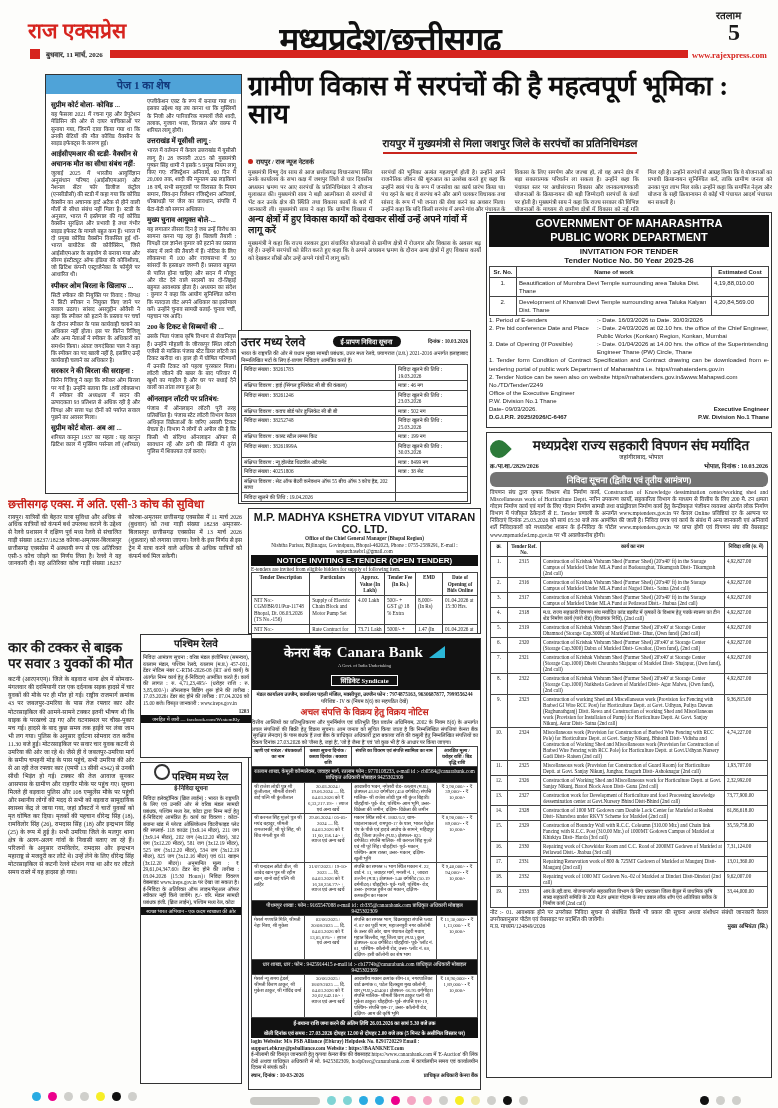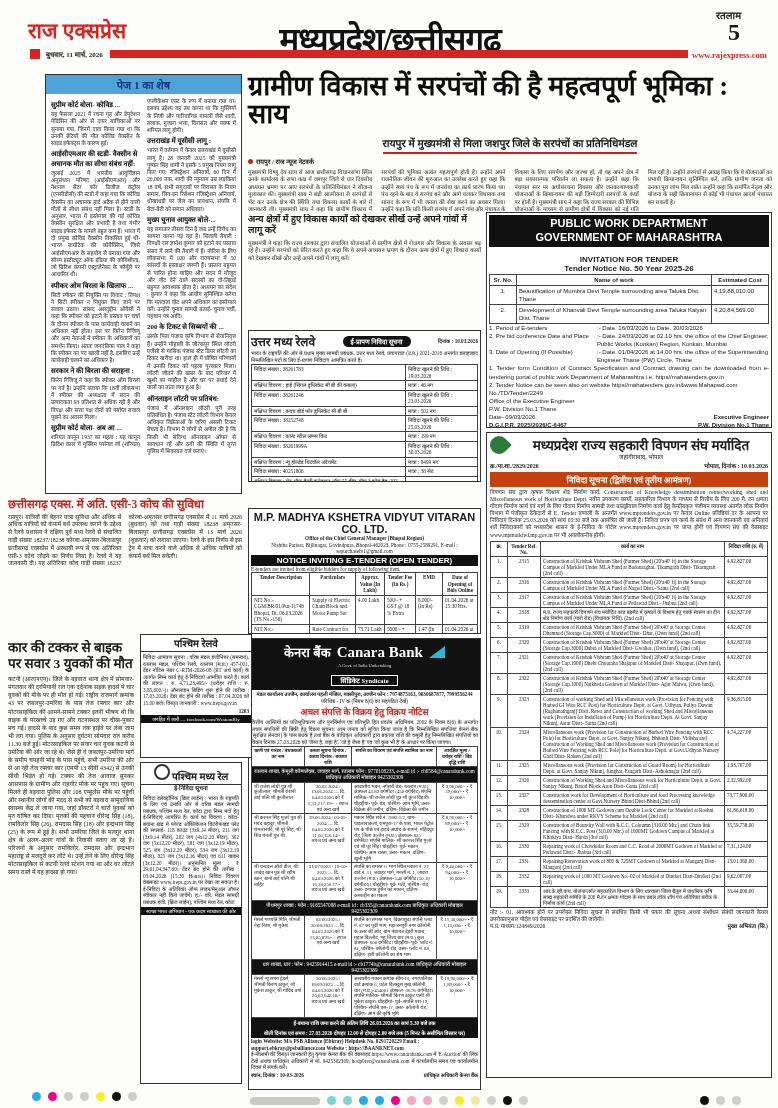--- a/index.html
+++ b/index.html
@@ -48,21 +48,21 @@
   
   .cbhead{display:flex;align-items:center;justify-content:center;gap:6px;padding:4px 4px 2px;}
   .cb-hindi{color:#fff;font-size:13px;font-weight:bold;}
   .cb-en{color:#fff;font-size:15px;font-weight:bold;font-family:"Liberation Serif",serif;}
   .cb-tri{width:0;height:0;border-left:16px solid transparent;border-bottom:12px solid #2bb7d8;}
   .syn{border:1px solid #fff;color:#fff;font-size:6.5px;font-weight:bold;padding:0 8px;display:inline-block;}
   .cb-title{color:#c8241c;font-weight:bold;font-size:9px;text-align:center;margin:1px 0;}
   .branchband{background:#111;color:#fff;font-size:5.2px;text-align:center;padding:1px 2px;}
   
   .mkf-title{font-size:13.5px;font-weight:bold;text-align:center;}
-  .mkf-band{background:#c2410c;color:#fff;font-size:8.5px;font-weight:bold;text-align:center;padding:2px 0;}
+  .mkf-band{background:#737373;color:#fff;font-size:8.5px;font-weight:bold;text-align:center;padding:2px 0;border-radius:6px;}
   .leaf{width:18px;height:18px;border-radius:50% 0 50% 50%;background:#2d7a3a;transform:rotate(45deg);}
   
   .mah-band{background:#111;color:#fff;font-size:11px;font-weight:bold;text-align:center;line-height:1.25;padding:2px 0;
             font-family:"Liberation Sans",sans-serif;}
   .mah-sub{font-size:8px;font-weight:bold;text-align:center;font-family:"Liberation Sans",sans-serif;}
   .mah-t{font-size:6px;line-height:1.35;font-family:"Liberation Sans",sans-serif;}
   
   .rlyhead{font-size:10px;font-weight:bold;text-align:center;border-bottom:1px solid #333;padding:1px 0;}
   .rly-foot{background:#111;color:#fff;font-size:5px;text-align:center;padding:1px;}
   .circlelogo{width:12px;height:12px;border-radius:50%;border:2px solid #333;display:inline-block;}
@@ -161,24 +161,24 @@
     <div class="maincols" style="margin-top:3px;height:66px;overflow:hidden;">मुख्यमंत्री विष्णु देव साय से आज छत्तीसगढ़ विधानसभा स्थित उनके कार्यालय के सभा कक्ष में जशपुर जिले से चार दिवसीय अध्ययन भ्रमण पर आए सरपंचों के प्रतिनिधिमंडल ने सौजन्य मुलाकात की। मुख्यमंत्री साय ने बड़ी आत्मीयता से सरपंचों से भेंट कर उनके क्षेत्र की स्थिति तथा विकास कार्यों के बारे में जानकारी ली। मुख्यमंत्री साय ने कहा कि ग्रामीण विकास में सरपंचों की भूमिका अत्यंत महत्वपूर्ण होती है। उन्होंने अपने राजनैतिक जीवन की शुरुआत का उल्लेख करते हुए कहा कि उन्होंने स्वयं पंच के रूप में जनसेवा का कार्य प्रारंभ किया था। पंच रहने के बाद वे सरपंच बने और आगे चलकर विधायक तथा सांसद के रूप में भी जनता की सेवा करने का अवसर मिला। उन्होंने कहा कि यदि किसी सरपंच में अपने गांव और पंचायत के विकास के लिए समर्पण और जज्बा हो, तो वह अपने क्षेत्र में बड़ा सकारात्मक परिवर्तन ला सकता है। उन्होंने कहा कि पंचायत स्तर पर अधोसंरचना विकास और जनकल्याणकारी योजनाओं के क्रियान्वयन की बड़ी जिम्मेदारी सरपंचों के कंधों पर होती है। मुख्यमंत्री साय ने कहा कि राज्य सरकार की विभिन्न योजनाओं के माध्यम से ग्रामीण क्षेत्रों में विकास को नई गति मिल रही है। उन्होंने सरपंचों से आग्रह किया कि वे योजनाओं का प्रभावी क्रियान्वयन सुनिश्चित करें, ताकि ग्रामीण जनता को उनका पूरा लाभ मिल सके। उन्होंने कहा कि समर्पित नेतृत्व और योजना के सही क्रियान्वयन से कोई भी पंचायत आदर्श पंचायत बन सकती है।</div>
   </div>
 
   <div class="abs" style="left:248px;top:214px;width:233px;height:112px;overflow:hidden;">
     <div class="subboxh">अन्य क्षेत्रों में हुए विकास कार्यों को देखकर सीखें उन्हें अपने गांवों में लागू करें</div>
     <div class="subboxb">मुख्यमंत्री ने कहा कि राज्य सरकार द्वारा संचालित योजनाओं से ग्रामीण क्षेत्रों में रोजगार और विकास के अवसर बढ़ रहे हैं। उन्होंने सरपंचों को प्रेरित करते हुए कहा कि वे अपने अध्ययन भ्रमण के दौरान अन्य क्षेत्रों में हुए विकास कार्यों को देखकर सीखें और उन्हें अपने गांवों में लागू करें।</div>
   </div>
 
   <div class="abs box" style="left:486px;top:212px;width:286px;height:216px;padding:2px;">
     <div class="mah-band">
+      <div>GOVERNMENT OF MAHARASHTRA</div>
       <div>PUBLIC WORK DEPARTMENT</div>
-      <div>GOVERNMENT OF MAHARASHTRA</div>
-    </div>
-    <div class="mah-sub" style="margin-top:8px;">INVITATION FOR TENDER</div>
+    </div>
+    <div class="mah-sub" style="margin-top:0;">INVITATION FOR TENDER</div>
     <div class="mah-sub">Tender Notice No. 50 Year 2025-26</div>
     <table class="gridt mah-t" style="margin-top:1px;">
       <thead>
         <tr>
           <th style="width:22px;">Sr. No.</th>
           <th>Name of work</th>
           <th style="width:52px;">Estimated Cost</th>
         </tr>
       </thead>
       <tbody>
@@ -227,21 +227,21 @@
         <div>Date- 09/03/2026.</div>
         <div class="b">D.G.I.P.R. 2025/2026/C-6467</div>
       </div>
       <div class="mah-t b" style="text-align:right;">
         <div>Executive Engineer</div>
         <div>P.W. Division No.1 Thane</div>
       </div>
     </div>
   </div>
 
-  <div class="abs box" style="left:248px;top:330px;width:233px;height:152px;padding:2px;">
+  <div class="abs box" style="left:238px;top:330px;width:233px;height:174px;padding:2px;">
     <div style="display:flex;align-items:center;justify-content:space-between;">
       <span class="ncr-title">उत्तर मध्य रेलवे</span>
       <span class="pill">ई-प्रापण निविदा सूचना</span>
       <span class="t5 b">दिनांक : 10.03.2026</span>
     </div>
     <div class="t5 jt">भारत के राष्ट्रपति की ओर से प्रधान मुख्य सामग्री प्रबंधक, उत्तर मध्य रेलवे, प्रयागराज (उ.प्र.) 2021-2016 अन्तर्गत इलाहाबाद निम्नलिखित मदों के लिए ई-प्रापण निविदाएं आमंत्रित करते हैं।</div>
     <table class="gridt t5" style="margin-top:1px;">
       <tbody>
 
           <tr>
@@ -439,21 +439,21 @@
       <div class="t5 b">login Website: M/s PSB Alliance (Ebkray) Helpdesk No. 8291720229 Email : support.ebkray@psballiance.com Website : https://BAANKNET.com</div>
       <div class="t5 jt">ई-नीलामी की विस्तृत जानकारी हेतु कृपया केनरा बैंक की वेबसाइट https://www.canarabank.com में 'E-Auction' की लिंक देखें अथवा प्राधिकृत अधिकारी से मो. 9425302309, hodp0rec@canarabank.com में कार्यालयीन समय एवं कार्यालयीन दिवस में संपर्क करें।</div>
       <div style="display:flex;justify-content:space-between;margin-top:1px;">
         <span class="t5 b">स्थान, दिनांक : 10-03-2026</span>
         <span class="t5 b">प्राधिकृत अधिकारी केनरा बैंक</span>
       </div>
     </div>
   </div>
 
   <div class="abs box" style="left:486px;top:432px;width:286px;height:646px;padding:3px;">
-    <div style="display:flex;align-items:flex-start;gap:6px;">
+    <div style="display:flex;align-items:center;gap:6px;">
       <span class="leaf"></span>
       <div style="flex:1;">
         <div class="mkf-title">मध्यप्रदेश राज्य सहकारी विपणन संघ मर्यादित</div>
         <div class="t6 ctr">जहांगीराबाद, भोपाल</div>
       </div>
     </div>
     <div style="display:flex;justify-content:space-between;margin:1px 0;">
       <span class="t6 b">क्र./पा.शा./2829/2026</span>
       <span class="t6 b">भोपाल, दिनांक : 10.03.2026</span>
     </div>

